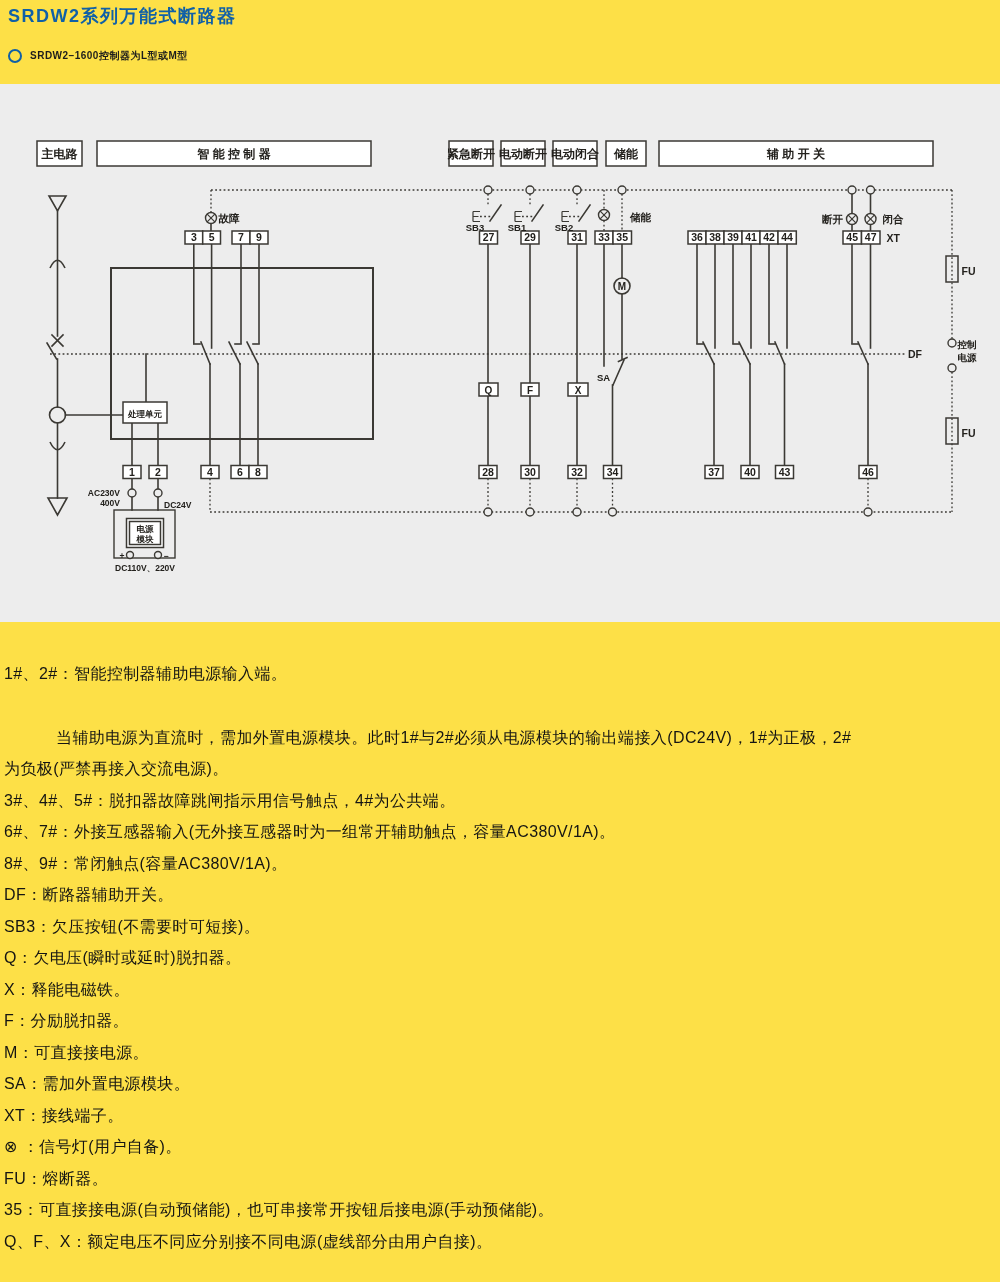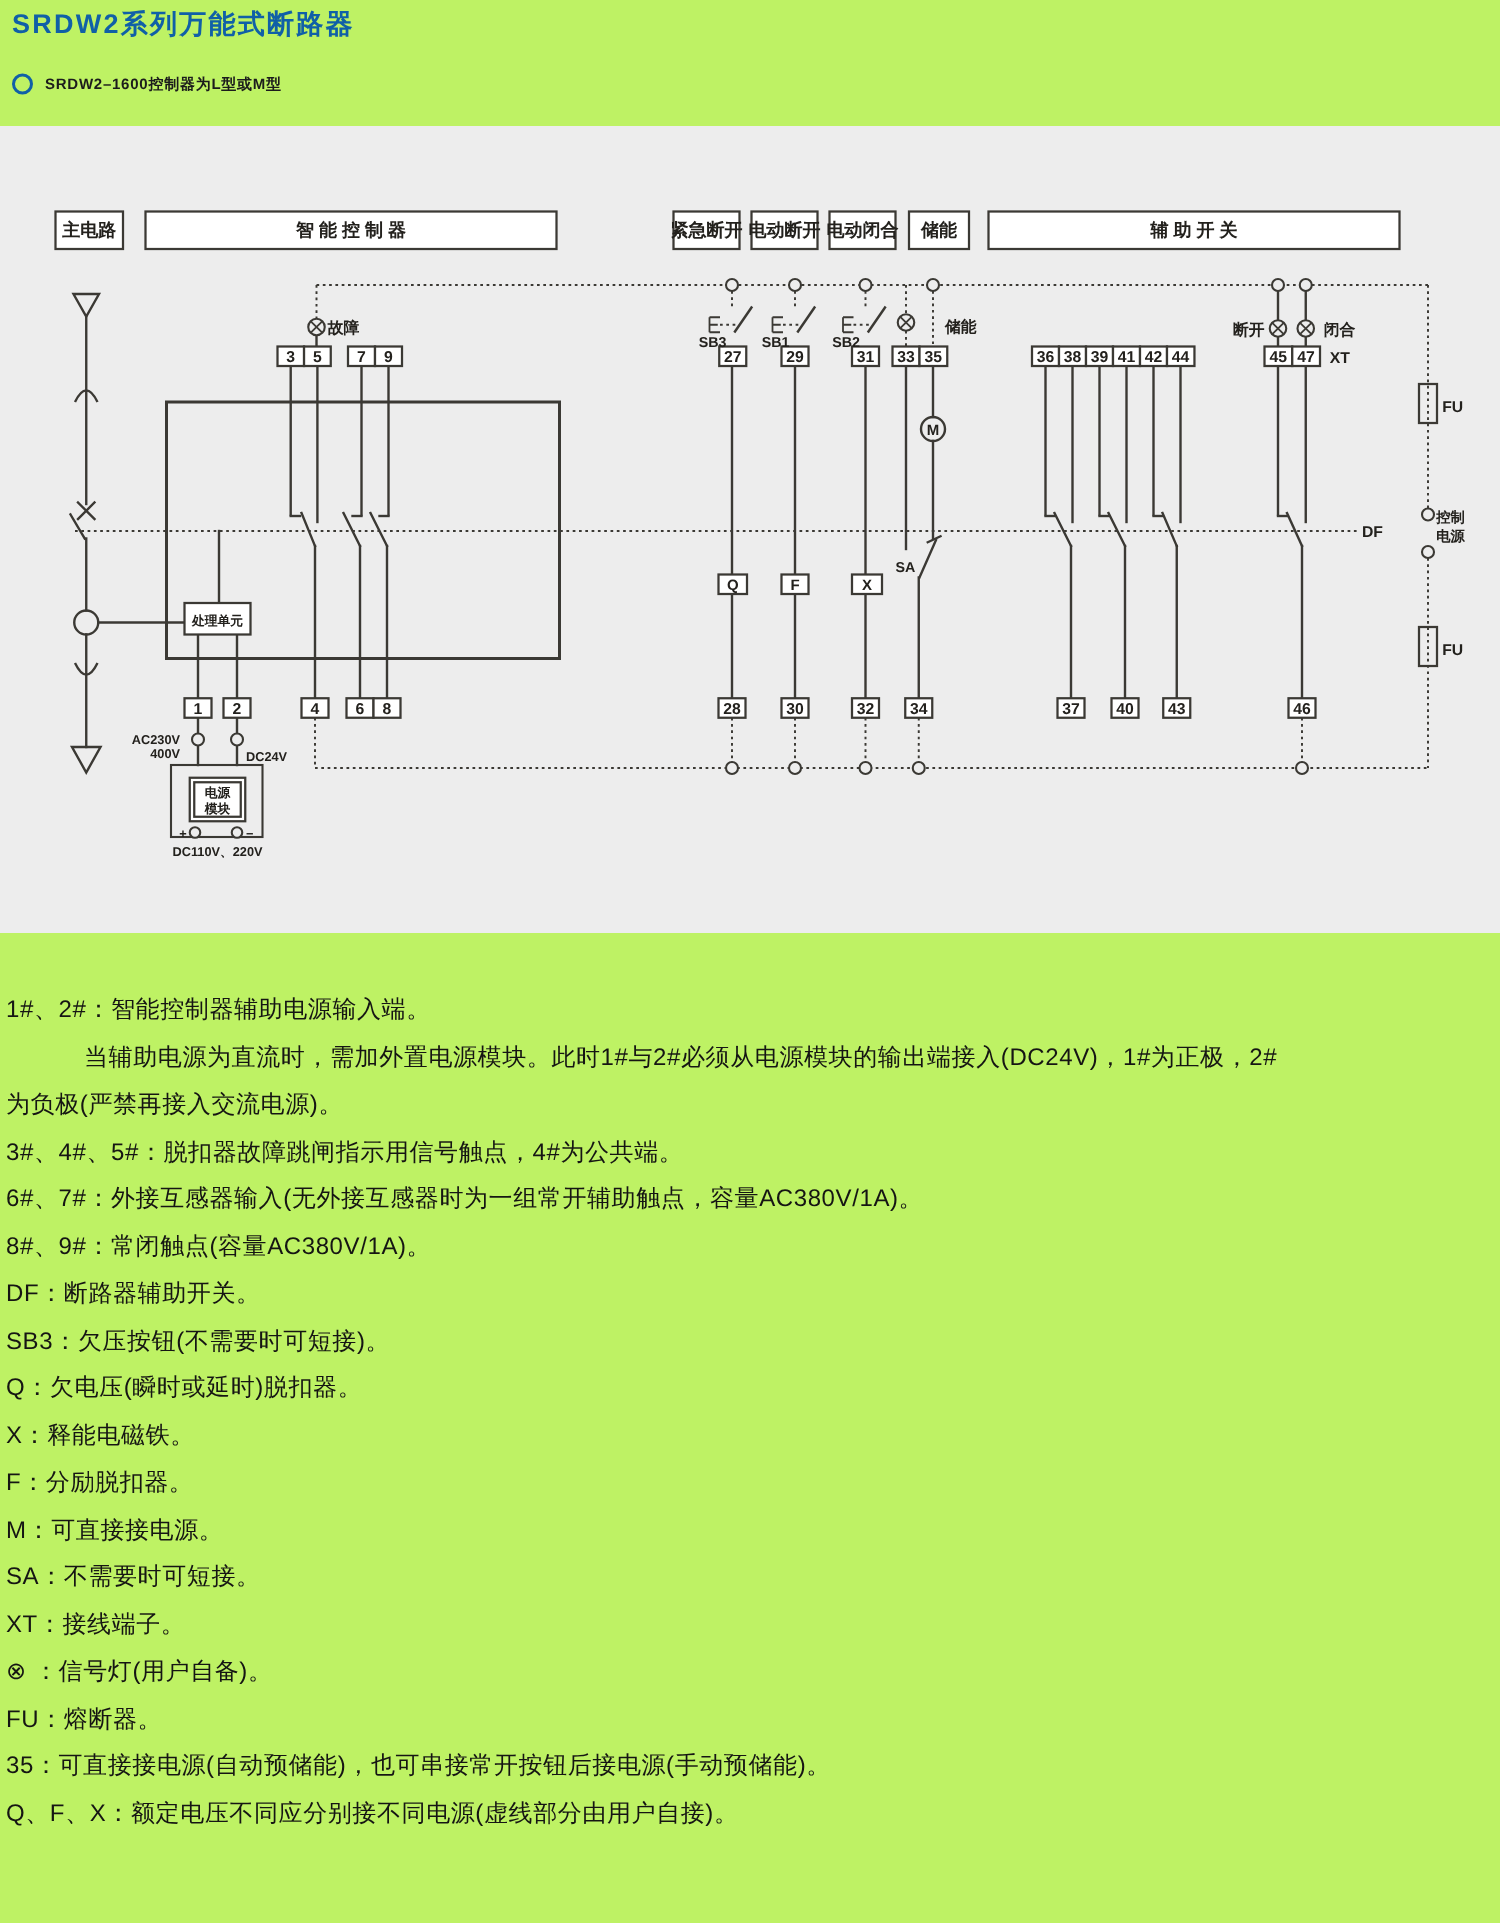--- a/index.html
+++ b/index.html
@@ -1,16 +1,16 @@
 <!DOCTYPE html>
 <html><head>
 <meta charset="utf-8">
 <style>
   html,body{margin:0;padding:0;background:#fff;}
-  #page{position:relative;width:1000px;height:1282px;background:#bef264;
+  #page{position:relative;width:1000px;height:1282px;background:#fde047;
         font-family:"Liberation Sans",sans-serif;overflow:hidden;}
   .title{position:absolute;left:8px;top:4px;font-size:18px;font-weight:bold;
          color:#1060a7;letter-spacing:1.5px;}
   .subtitle{position:absolute;left:8px;top:49px;font-size:10px;font-weight:bold;
             color:#1c1c1c;display:flex;align-items:center;letter-spacing:0.5px;}
   .bullet{display:inline-block;width:10px;height:10px;border:2px solid #1060a7;
           border-radius:50%;margin-right:8px;background:transparent;}
   .panel{position:absolute;left:0;top:84px;width:1000px;height:538px;background:#ededed;}
   .panel svg{display:block;}
   svg .ln{stroke:#3b3934;stroke-width:1.6;fill:none;stroke-linecap:square;}
@@ -21,21 +21,21 @@
   svg .jc{fill:#ededed;stroke:#3b3934;stroke-width:1.4;}
   svg text{font-family:"Liberation Sans",sans-serif;fill:#23211d;}
   svg .tl{font-size:10.5px;font-weight:bold;text-anchor:middle;}
   svg .hd{font-size:12px;font-weight:bold;text-anchor:middle;}
   svg .sm{font-size:10.5px;font-weight:bold;}
   svg .md{font-size:10px;font-weight:bold;text-anchor:middle;}
   svg .xs{font-size:8.5px;font-weight:bold;}
   .notes{position:absolute;left:4px;top:658px;width:992px;font-size:16px;
          line-height:31.5px;color:#151513;letter-spacing:0.4px;}
   .note-line{white-space:nowrap;height:31.5px;}
-  .note-line.indent{padding-left:52px;}
+  .note-line.indent{padding-left:52px;margin-top:32px;}
 </style>
 </head>
 <body>
 
 <div id="page">
 
   <div class="title">SRDW2系列万能式断路器</div>
   <div class="subtitle">
     <span class="bullet"></span>
     <span>SRDW2–1600控制器为L型或M型</span>
@@ -352,21 +352,21 @@
     <div class="note-line">为负极(严禁再接入交流电源)。</div>
     <div class="note-line">3#、4#、5#：脱扣器故障跳闸指示用信号触点，4#为公共端。</div>
     <div class="note-line">6#、7#：外接互感器输入(无外接互感器时为一组常开辅助触点，容量AC380V/1A)。</div>
     <div class="note-line">8#、9#：常闭触点(容量AC380V/1A)。</div>
     <div class="note-line">DF：断路器辅助开关。</div>
     <div class="note-line">SB3：欠压按钮(不需要时可短接)。</div>
     <div class="note-line">Q：欠电压(瞬时或延时)脱扣器。</div>
     <div class="note-line">X：释能电磁铁。</div>
     <div class="note-line">F：分励脱扣器。</div>
     <div class="note-line">M：可直接接电源。</div>
-    <div class="note-line">SA：不需要时可短接。</div>
+    <div class="note-line">SA：需加外置电源模块。</div>
     <div class="note-line">XT：接线端子。</div>
     <div class="note-line">⊗ ：信号灯(用户自备)。</div>
     <div class="note-line">FU：熔断器。</div>
     <div class="note-line">35：可直接接电源(自动预储能)，也可串接常开按钮后接电源(手动预储能)。</div>
     <div class="note-line">Q、F、X：额定电压不同应分别接不同电源(虚线部分由用户自接)。</div>
   </div>
 
 </div>
 
 </body></html>

